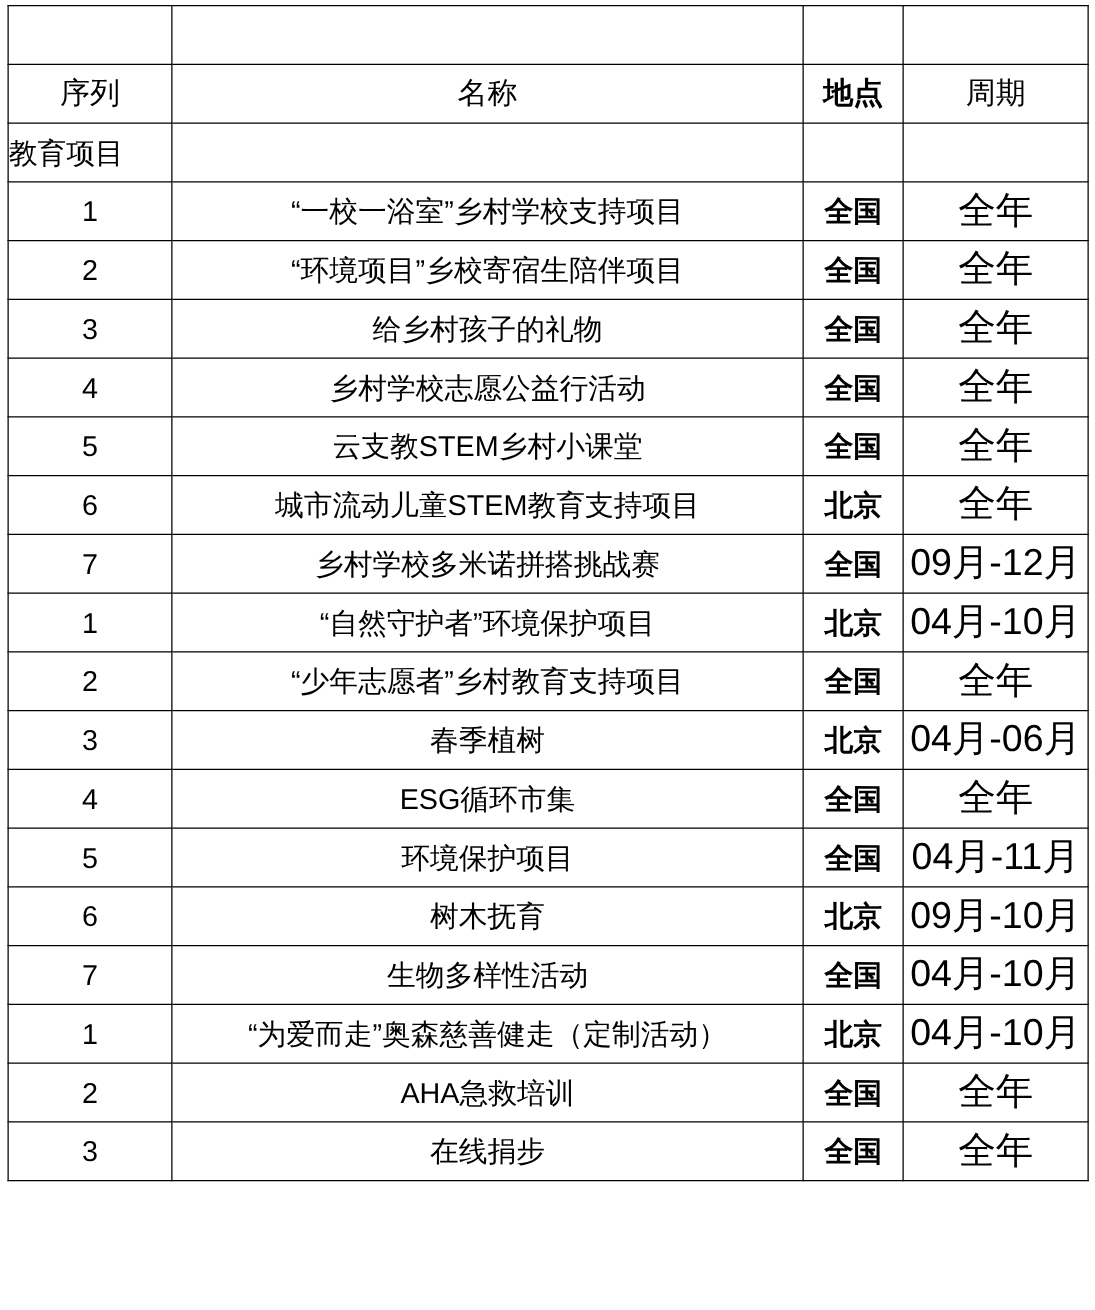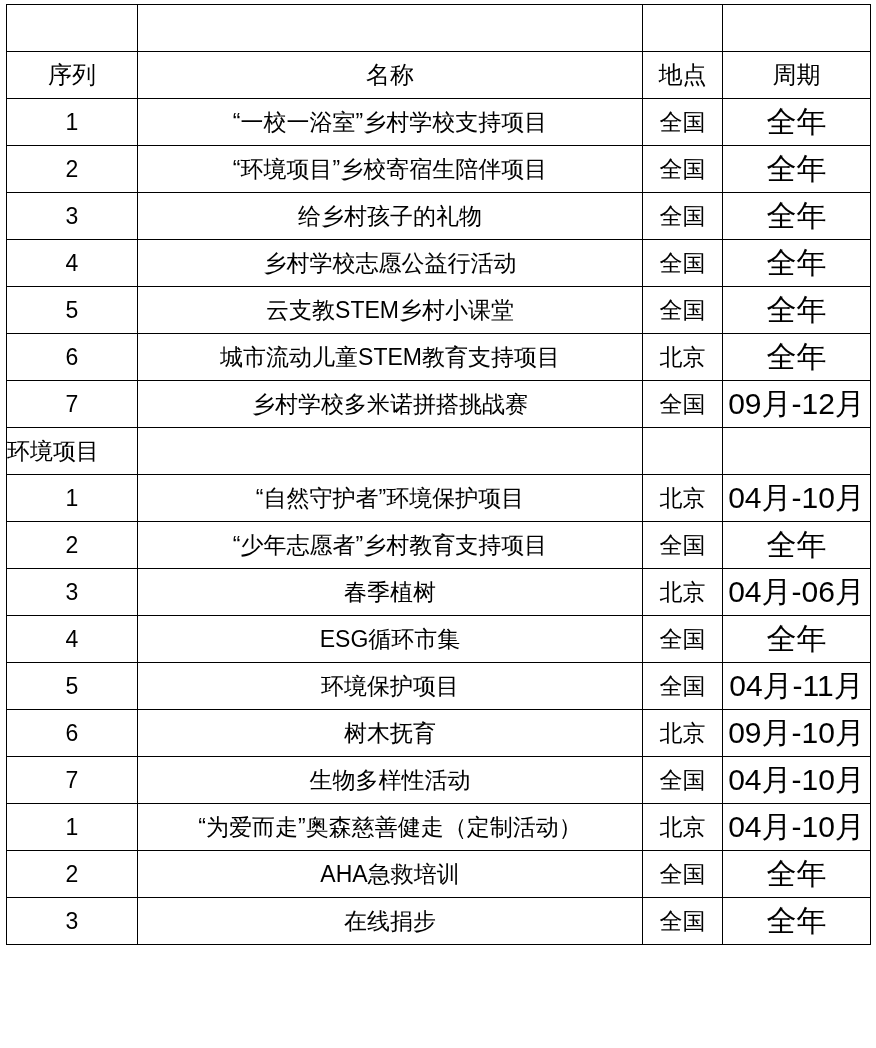--- a/index.html
+++ b/index.html
@@ -41,21 +41,21 @@
   col.c-loc  { width: 80px; }
   col.c-per  { width: 148px; }
 
   .center { text-align: center; }
   .left   { text-align: left; padding-left: 8px; }
   .row-spacer td { height: 42px; }
   .header td { font-size: 24px; }
   .group td { font-size: 23px; }
   .name-cell { font-size: 23px; }
   .seq-cell { font-size: 23px; }
-  .loc-cell { font-size: 23px; }
+  .loc-cell { font-size: 23px; font-weight: bold; }
   .per-cell { font-size: 30px; }
 </style>
 </head>
 <body>
 
 <div class="sheet">
   <table class="grid">
     <colgroup>
       <col class="c-seq">
       <col class="c-name">
@@ -67,20 +67,26 @@
           <td class="center seq-cell"></td>
           <td class="center name-cell"></td>
           <td class="center loc-cell"></td>
           <td class="center per-cell"></td>
         </tr>
         <tr class="header">
           <td class="center seq-cell">序列</td>
           <td class="center name-cell">名称</td>
           <td class="center loc-cell">地点</td>
           <td class="center per-cell">周期</td>
+        </tr>
+        <tr class="group">
+          <td class="left seq-cell">教育项目</td>
+          <td class="center name-cell"></td>
+          <td class="center loc-cell"></td>
+          <td class="center per-cell"></td>
         </tr>
         <tr>
           <td class="center seq-cell">1</td>
           <td class="center name-cell">“一校一浴室”乡村学校支持项目</td>
           <td class="center loc-cell">全国</td>
           <td class="center per-cell">全年</td>
         </tr>
         <tr>
           <td class="center seq-cell">2</td>
           <td class="center name-cell">“环境项目”乡校寄宿生陪伴项目</td>
@@ -109,26 +115,20 @@
           <td class="center seq-cell">6</td>
           <td class="center name-cell">城市流动儿童STEM教育支持项目</td>
           <td class="center loc-cell">北京</td>
           <td class="center per-cell">全年</td>
         </tr>
         <tr>
           <td class="center seq-cell">7</td>
           <td class="center name-cell">乡村学校多米诺拼搭挑战赛</td>
           <td class="center loc-cell">全国</td>
           <td class="center per-cell">09月-12月</td>
-        </tr>
-        <tr class="group">
-          <td class="left seq-cell">环境项目</td>
-          <td class="center name-cell"></td>
-          <td class="center loc-cell"></td>
-          <td class="center per-cell"></td>
         </tr>
         <tr>
           <td class="center seq-cell">1</td>
           <td class="center name-cell">“自然守护者”环境保护项目</td>
           <td class="center loc-cell">北京</td>
           <td class="center per-cell">04月-10月</td>
         </tr>
         <tr>
           <td class="center seq-cell">2</td>
           <td class="center name-cell">“少年志愿者”乡村教育支持项目</td>

